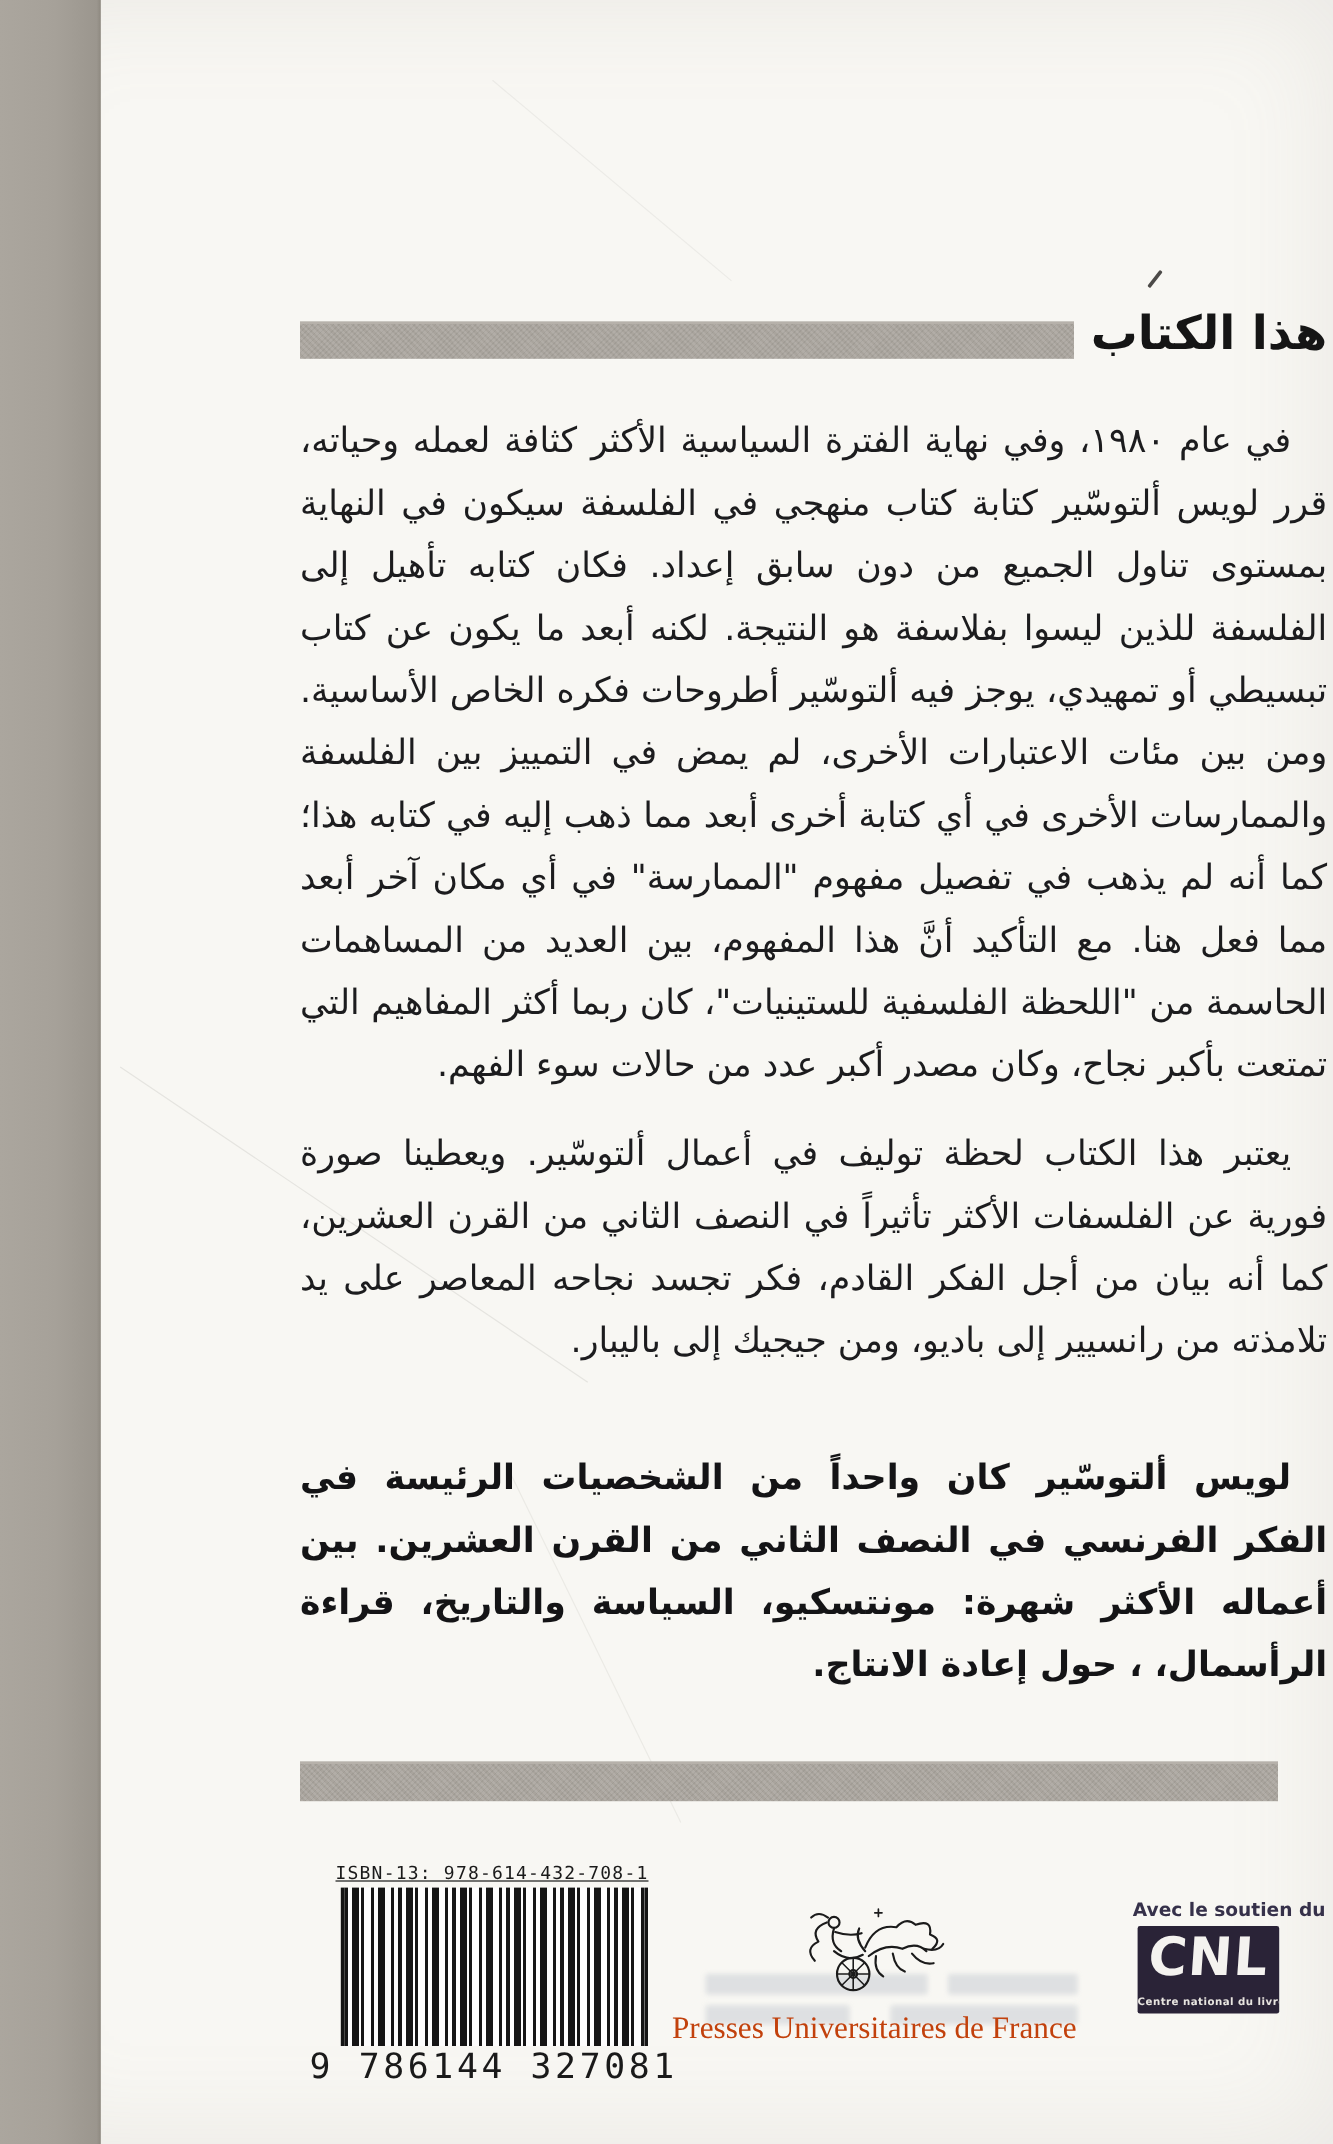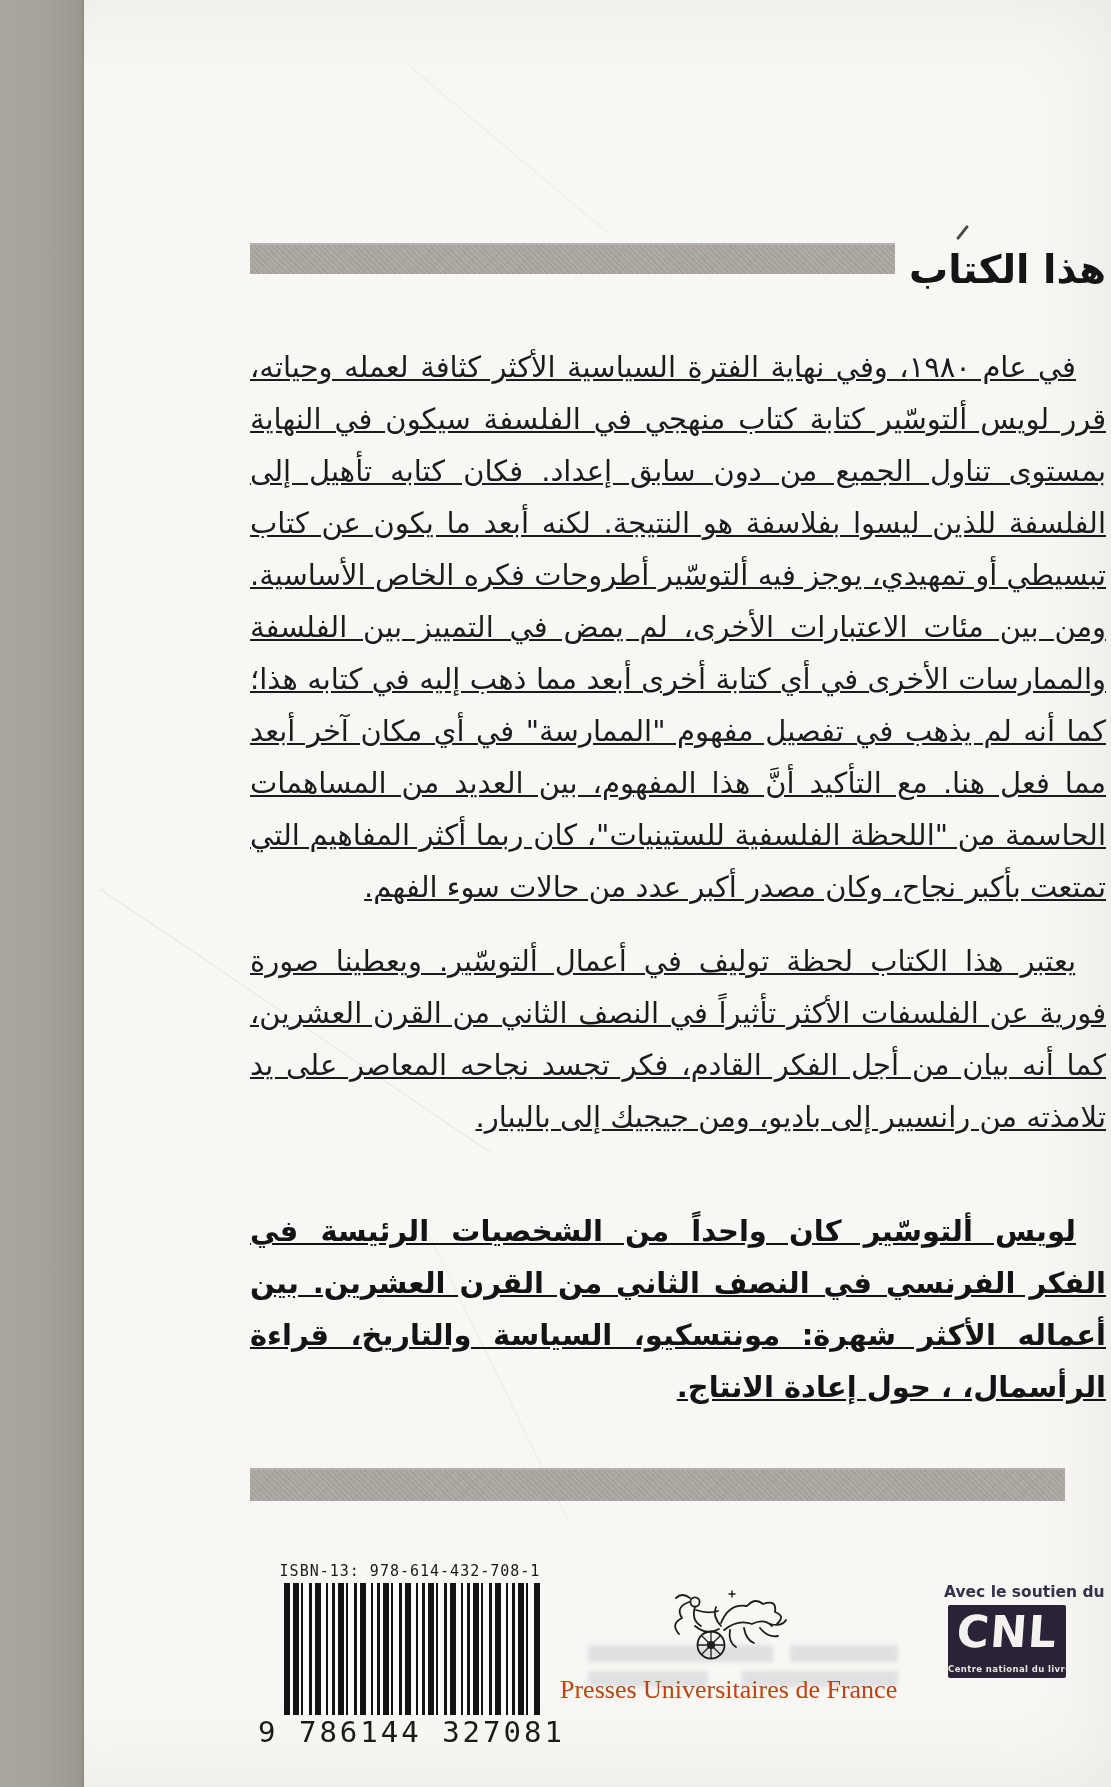--- a/index.html
+++ b/index.html
@@ -38,20 +38,21 @@
   
   .content {
     position: absolute;
     left: 250px; top: 243px;
     width: 856px;
     direction: rtl;
     color: #1c1c1e;
   }
   .section-header {
     display: flex; flex-direction: row;
+    align-items: flex-end;
     gap: 14px;
     height: 64px;
   }
   .section-header h1 {
     margin: 0; padding: 0;
     font-size: 39px; font-weight: 700;
     letter-spacing: 0;
     color: #151515;
     line-height: 1.4;
     white-space: nowrap;
@@ -68,21 +69,20 @@
     margin-bottom: 8px;
     border-top: 2px solid #b6b1aa;
   }
   .body-par {
     margin: 0;
     font-size: 29px;
     line-height: 52px;
     text-align: justify;
     text-indent: 30px;
     font-weight: 500;
-    text-decoration: underline;
   }
   .body-par.p1 { margin-top: 34px; }
   .body-par.p2 { margin-top: 22px; }
   .body-par.bio {
     margin-top: 62px;
     font-weight: 700;
     color: #141416;
   }
   
   .bottom-bar {
@@ -93,22 +93,23 @@
   }
   .barcode-block {
     position: absolute; left: 258px; top: 1548px;
     width: 286px;
     text-align: center;
     color: #1a1a1a;
   }
   .isbn-line {
     font-family: "DejaVu Sans Mono", monospace;
     font-size: 15px; letter-spacing: 1px;
-    margin: 14px 0 3px 18px;
-    white-space: nowrap;
+    margin: 4px 0 3px 18px;
+    white-space: nowrap;
+    text-decoration: underline;
   }
   .bars {
     margin-left: 26px;
     width: 250px; height: 132px;
     background: repeating-linear-gradient(90deg,
       #141414 0 3px,  #fcfcfc 3px 6px,
       #141414 6px 12px, #fcfcfc 12px 14px,
       #141414 14px 16px, #fcfcfc 16px 22px,
       #141414 22px 25px, #fcfcfc 25px 28px,
       #141414 28px 34px, #fcfcfc 34px 39px,

